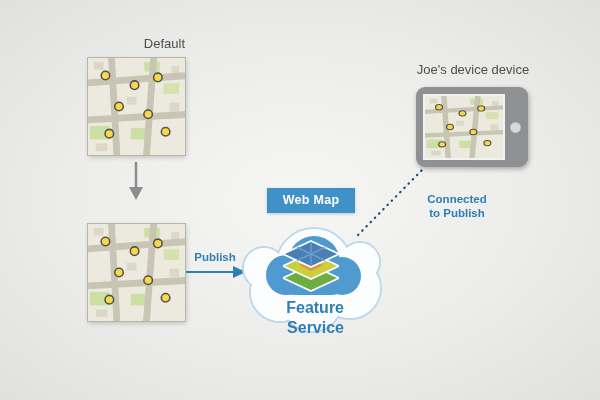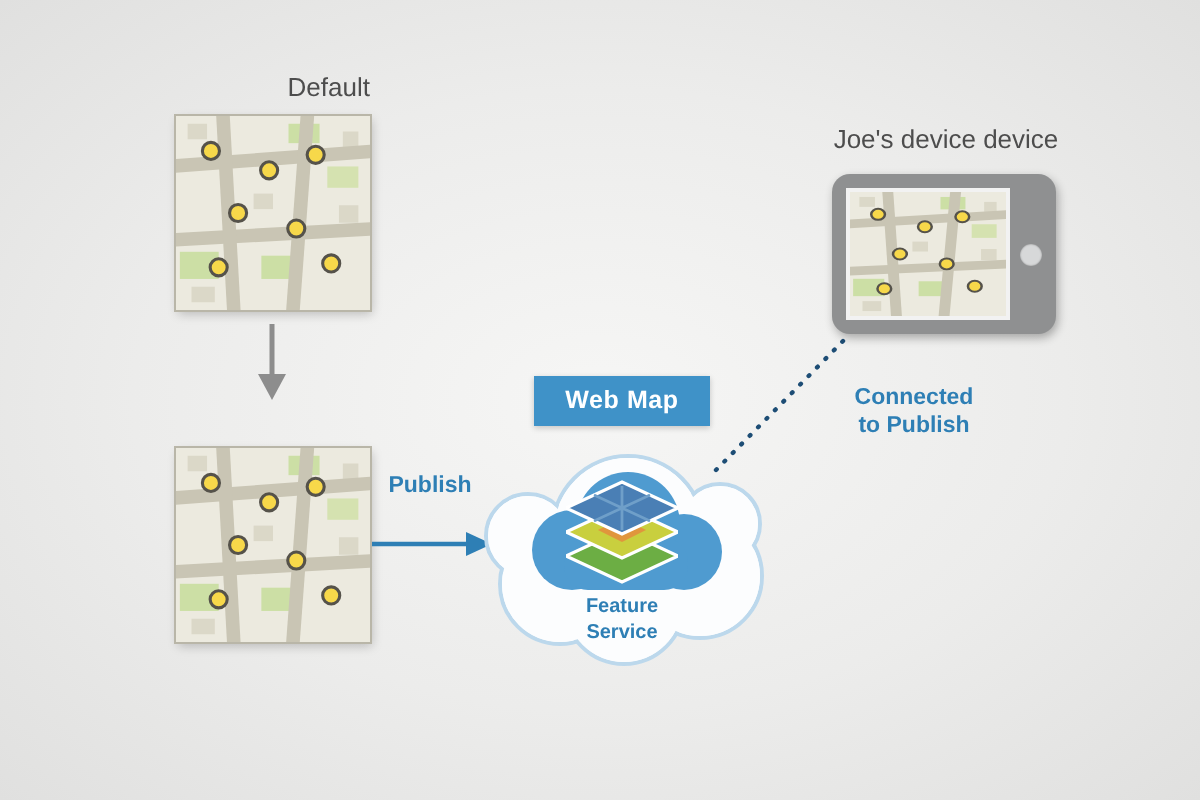--- a/index.html
+++ b/index.html
@@ -50,21 +50,21 @@
   .tablet-home {
     position: absolute;
     right: 7px; top: 50%;
     width: 11px; height: 11px;
     margin-top: -5.5px;
     border-radius: 50%;
     background: #d7d8d9;
     box-shadow: inset 0 0 1px rgba(0,0,0,0.4);
   }
 
-  .feature-service-text { font-size: 10px; }
+  .feature-service-text { font-size: 16px; text-align: right; }
 </style>
 </head>
 <body>
 
 <div class="canvas">
 
   <svg width="0" height="0" style="position:absolute" aria-hidden="true">
     <defs>
       <symbol id="map-thumb-art" viewBox="0 0 100 100" preserveAspectRatio="none">
         <rect x="0" y="0" width="100" height="100" fill="#eceadf"></rect>
@@ -107,21 +107,21 @@
     <line x1="7" y1="0" x2="7" y2="27" stroke="#8d8d8d" stroke-width="2.5"></line>
     <polygon points="0,25 14,25 7,38" fill="#8d8d8d"></polygon>
   </svg>
 
   <div class="abs map-thumb" style="left:88px; top:224px; width:97px; height:97px;">
     <svg viewBox="0 0 100 100" preserveAspectRatio="none">
         <use href="#map-thumb-art"></use>
       </svg>
   </div>
 
-  <div class="abs blue-label" style="left:186px; top:236px; width:58px;">Publish</div>
+  <div class="abs blue-label" style="left:186px; top:250px; width:58px;">Publish</div>
   <svg class="abs" style="left:186px; top:266px;" width="60" height="12" viewBox="0 0 60 12">
     <line x1="0" y1="6" x2="48" y2="6" stroke="#2e7fb5" stroke-width="2.2"></line>
     <polygon points="47,0 60,6 47,12" fill="#2e7fb5"></polygon>
   </svg>
 
   <svg class="abs" style="left:236px; top:208px;" width="152" height="132" viewBox="0 0 152 132">
     <g stroke="#bcd8ec" stroke-width="2" fill="#fcfdfe">
       <circle cx="44" cy="84" r="30"></circle>
       <circle cx="78" cy="58" r="38"></circle>
       <circle cx="114" cy="80" r="31"></circle>

